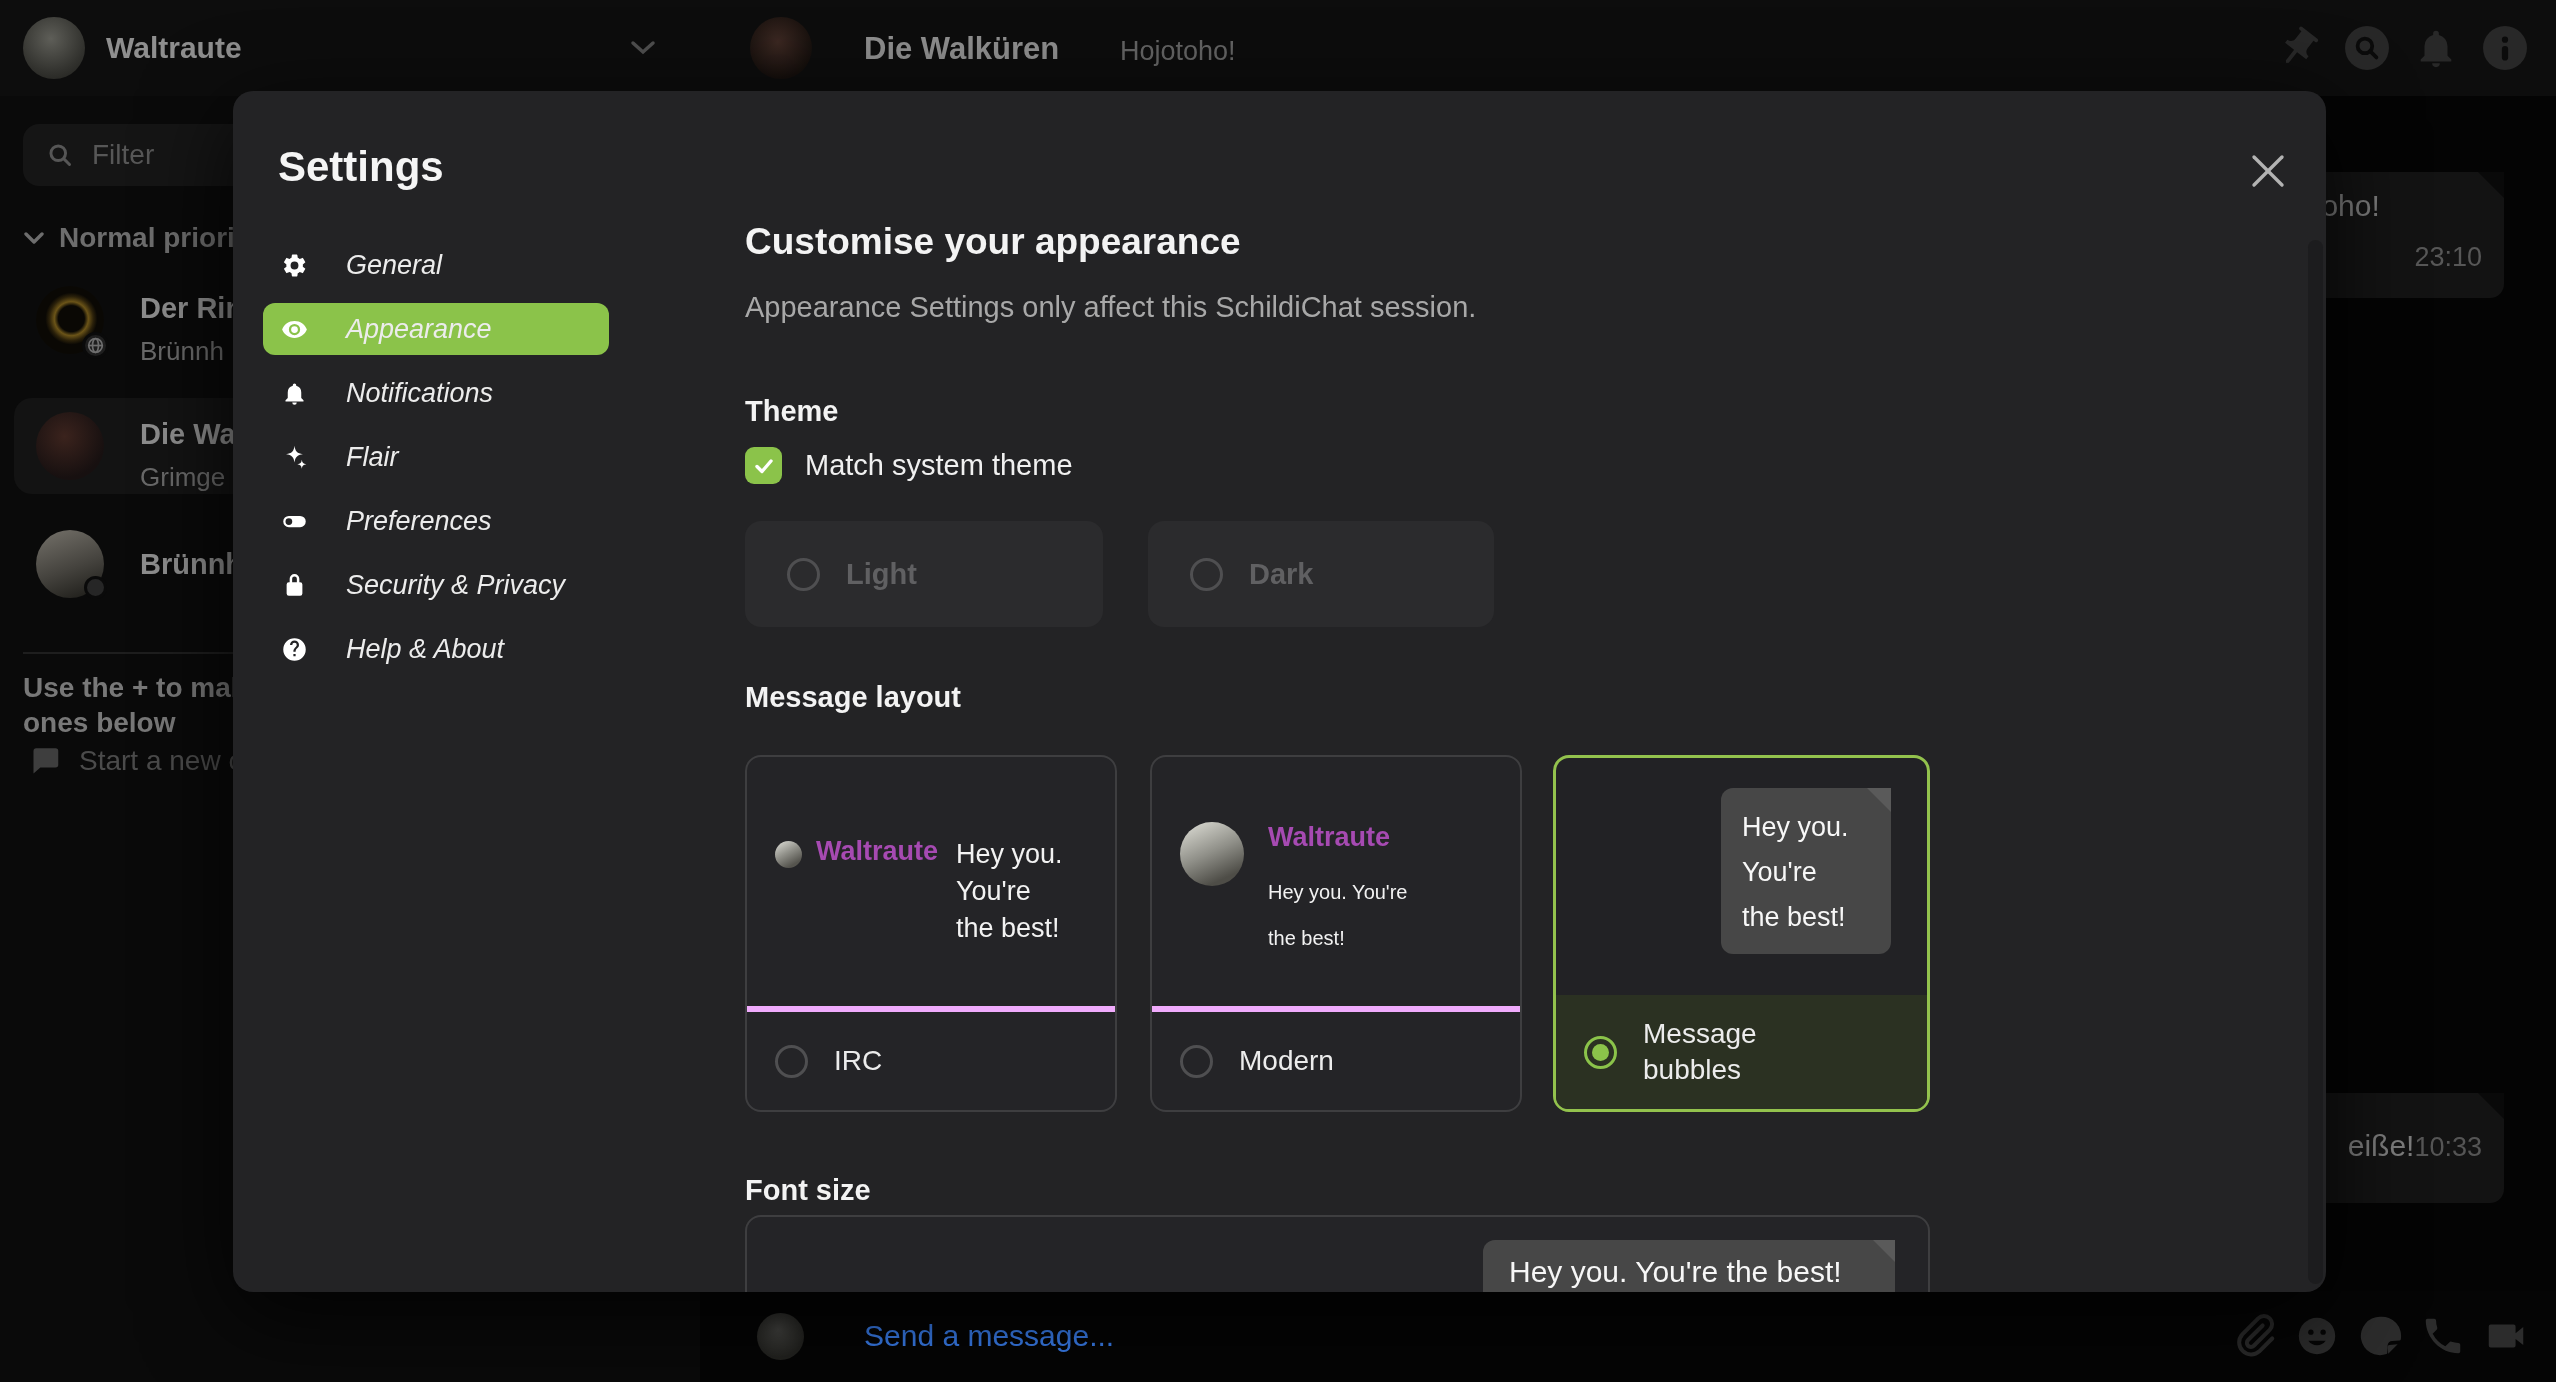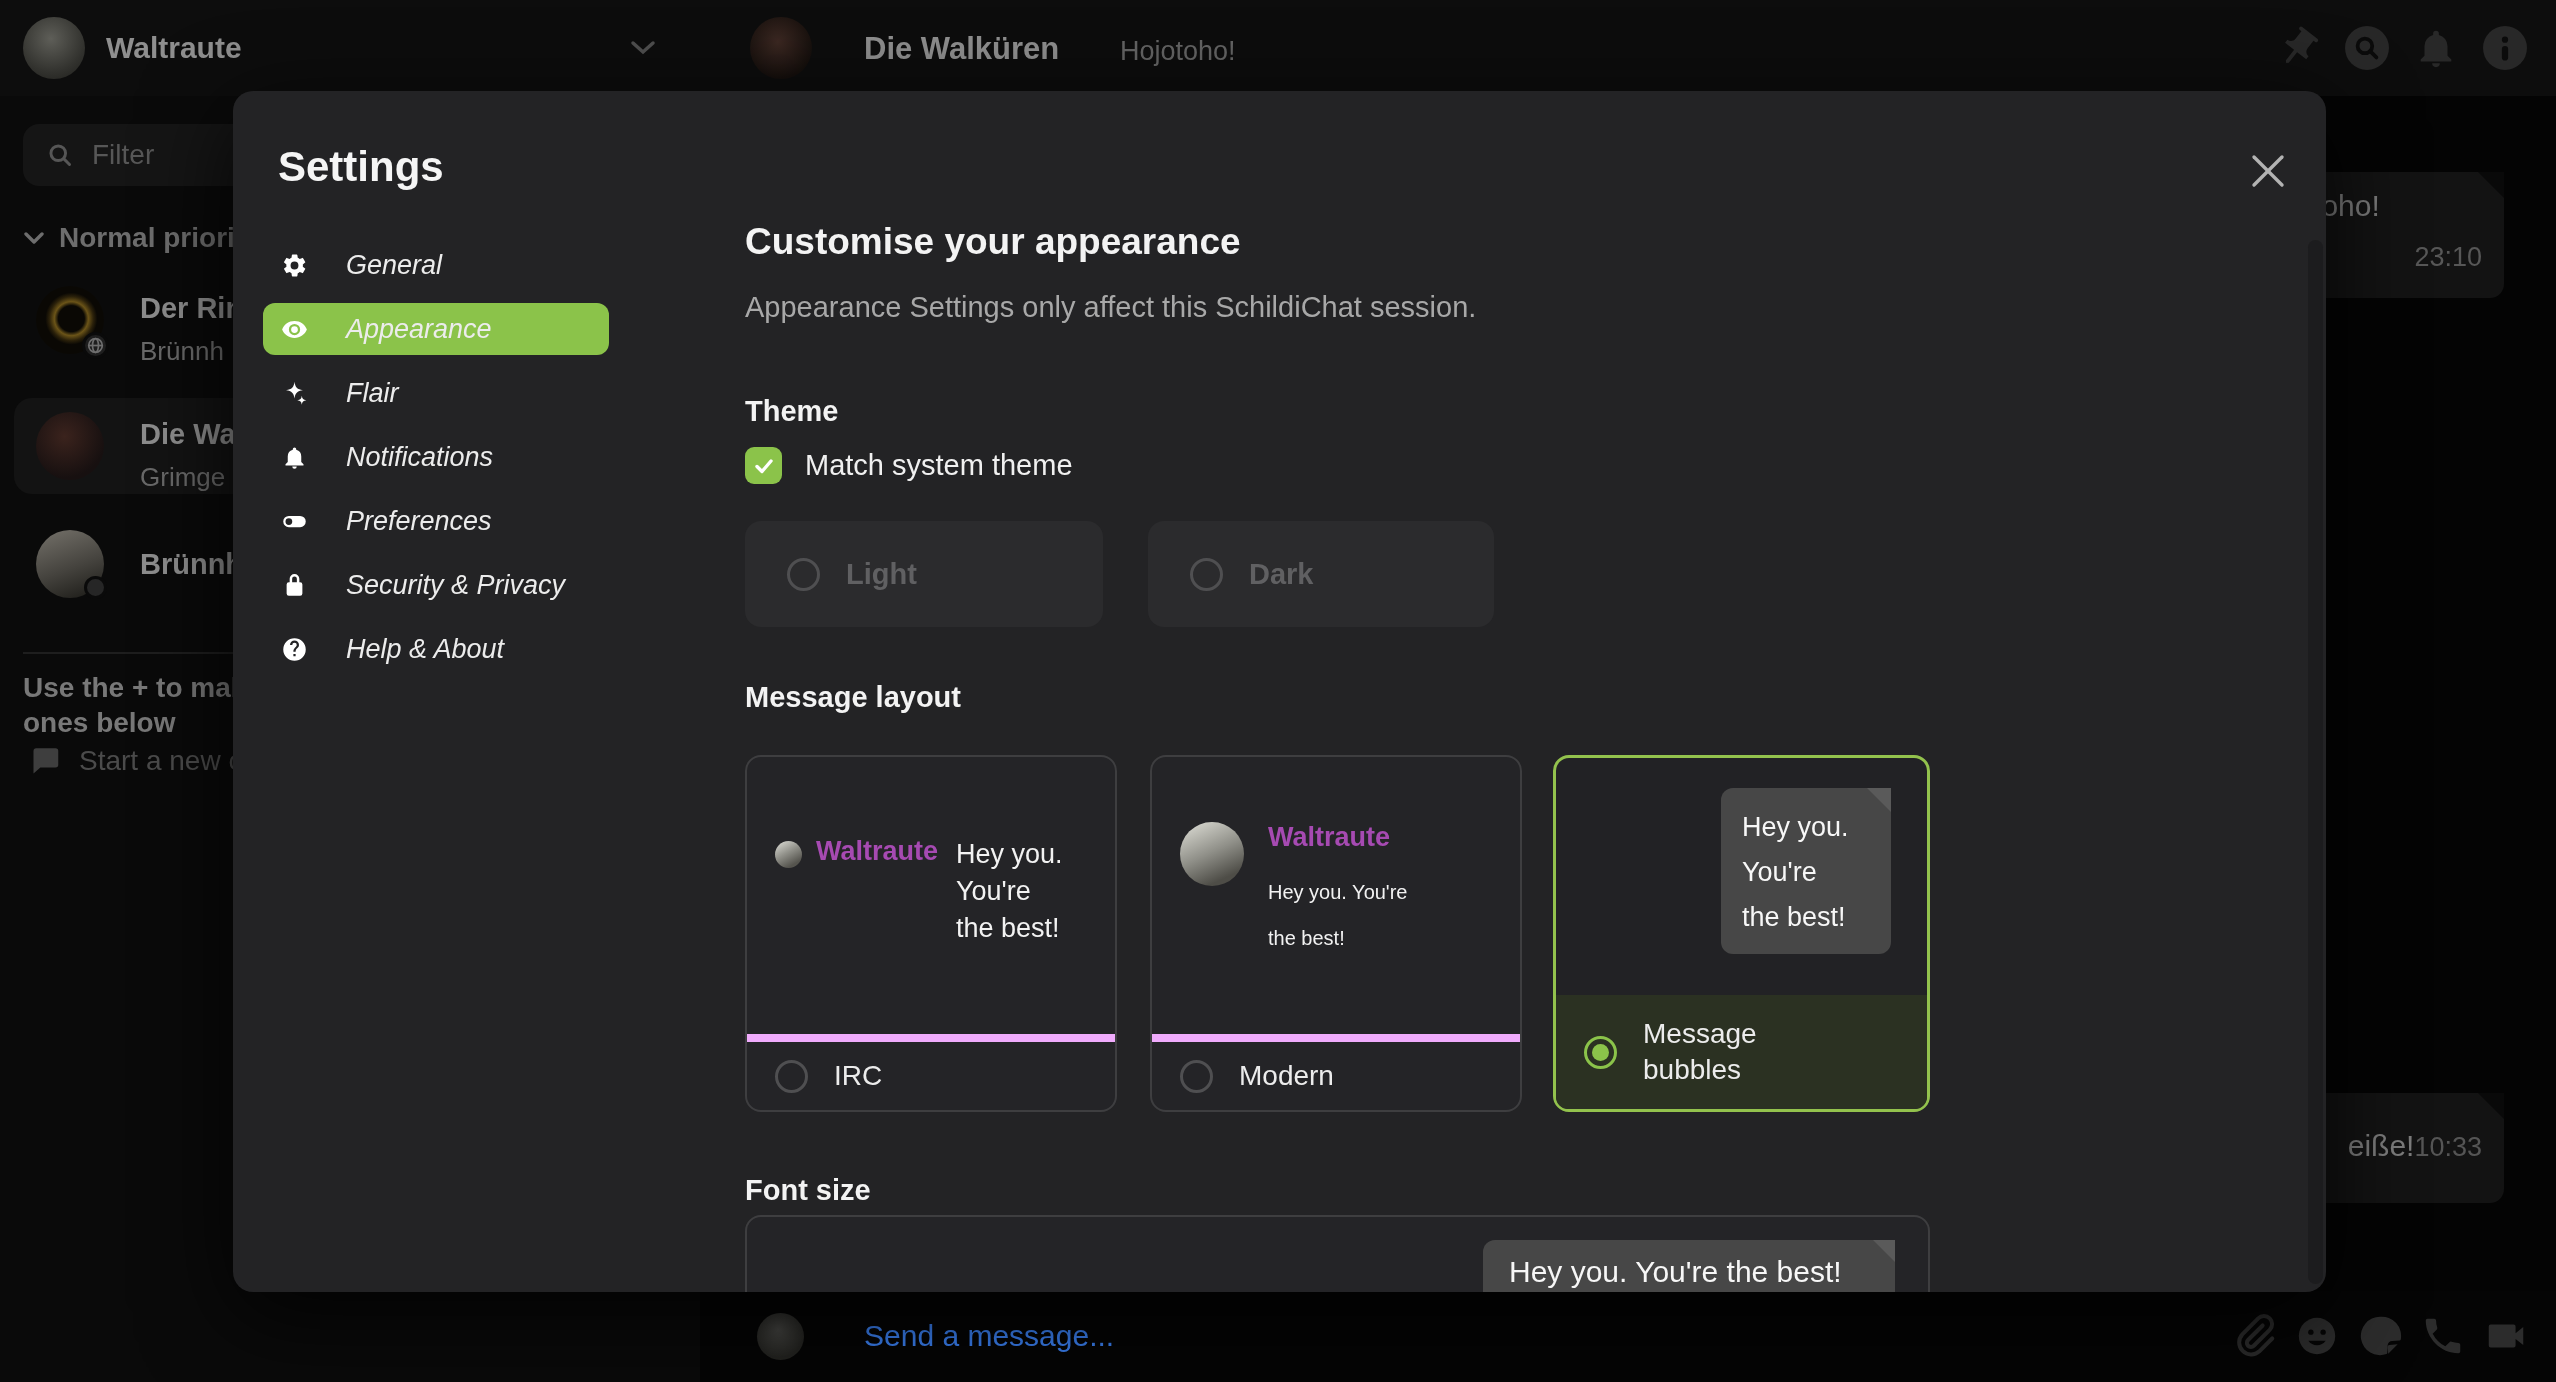--- a/index.html
+++ b/index.html
@@ -92,21 +92,21 @@
   .tcard.light { left:0; width:358px; } .tcard.dark { left:403px; width:346px; }
   .radio { width:33px; height:33px; border-radius:50%; border:3px solid #4f4f51; flex:none; }
   .tcard .t-label { font-size:29px; font-weight:700; color:#606062; }
 
   .lcard { position:absolute; top:664px; height:357px; width:372px; border:2px solid #3e3e40;
     border-radius:16px; background:#242427; }
   .lcard.c1 { left:0; } .lcard.c2 { left:405px; }
   .lcard.c3 { left:808px; width:377px; border:3px solid #93c24d; background:#222225; }
   .lcard .preview { position:absolute; left:0; right:0; top:0; bottom:84px; display:flex; align-items:center; }
   .lcard.c3 .preview { bottom:114px; display:block; }
-  .strip { position:absolute; left:0; right:0; bottom:0; height:76px; border-top:8px solid #f0abfc;
+  .strip { position:absolute; left:0; right:0; bottom:0; height:104px; border-top:6px solid #f0abfc;
     display:flex; align-items:center; gap:26px; padding-left:28px; }
   .strip-label { font-size:28px; color:#ececec; }
   .c3 .strip { height:114px; border-top:none; background:#2b3122; border-radius:0 0 12px 12px; }
   .radio.checked { border-color:#8bc34a; position:relative; }
   .radio.checked::after { content:''; position:absolute; inset:5px; border-radius:50%; background:#8bc34a; }
   .c3 .strip .strip-label { width:160px; line-height:36px; }
 
   .irc-inner { display:flex; gap:14px; padding:0 28px; width:100%; }
   .mini-avatar { width:27px; height:27px; border-radius:50%; flex:none; margin-top:5px;
     background:linear-gradient(150deg,#cfcfc8 10%,#8f8f88 45%,#55544e 80%); }
@@ -275,29 +275,29 @@
       <span>General</span>
     </div>
     <div class="nav-item active">
       <svg viewBox="0 0 24 24">
           <path d="M12 4.5C7 4.5 2.7 7.6 1 12c1.7 4.4 6 7.5 11 7.5s9.3-3.1 11-7.5c-1.7-4.4-6-7.5-11-7.5zM12 17a5 5 0 1 1 0-10 5 5 0 0 1 0 10zm0-8a3 3 0 1 0 0 6 3 3 0 0 0 0-6z"></path>
         </svg>
       <span>Appearance</span>
     </div>
     <div class="nav-item">
       <svg viewBox="0 0 24 24">
+          <path d="M12 22a2 2 0 0 0 2-2h-4a2 2 0 0 0 2 2zm6-6v-5a6 6 0 0 0-4.5-5.8V4.5a1.5 1.5 0 0 0-3 0v.7A6 6 0 0 0 6 11v5l-2 2v1h16v-1l-2-2z"></path>
+        </svg>
+      <span>Notifications</span>
+    </div>
+    <div class="nav-item">
+      <svg viewBox="0 0 24 24">
           <path d="M12 1.5c.65 5 2.35 6.85 7.5 7.5-5.15.65-6.85 2.5-7.5 7.5-.65-5-2.35-6.85-7.5-7.5 5.15-.65 6.85-2.5 7.5-7.5zM18.5 14c.35 2.7 1.3 3.7 4 4-2.7.35-3.65 1.3-4 4-.35-2.7-1.3-3.65-4-4 2.7-.3 3.65-1.3 4-4z"></path>
         </svg>
       <span>Flair</span>
-    </div>
-    <div class="nav-item">
-      <svg viewBox="0 0 24 24">
-          <path d="M12 22a2 2 0 0 0 2-2h-4a2 2 0 0 0 2 2zm6-6v-5a6 6 0 0 0-4.5-5.8V4.5a1.5 1.5 0 0 0-3 0v.7A6 6 0 0 0 6 11v5l-2 2v1h16v-1l-2-2z"></path>
-        </svg>
-      <span>Notifications</span>
     </div>
     <div class="nav-item">
       <svg viewBox="0 0 24 24">
           <path fill-rule="evenodd" d="M7 7h10a5 5 0 0 1 0 10H7A5 5 0 0 1 7 7zm0 8a3 3 0 1 0 0-6 3 3 0 0 0 0 6z"></path>
         </svg>
       <span>Preferences</span>
     </div>
     <div class="nav-item">
       <svg viewBox="0 0 24 24">
           <path d="M12 1.8a4.3 4.3 0 0 0-4.3 4.3V9H7a2 2 0 0 0-2 2v8.2a2 2 0 0 0 2 2h10a2 2 0 0 0 2-2V11a2 2 0 0 0-2-2h-.7V6.1A4.3 4.3 0 0 0 12 1.8zm-2.1 7.2V6.1a2.1 2.1 0 1 1 4.2 0V9h-4.2z"></path>

